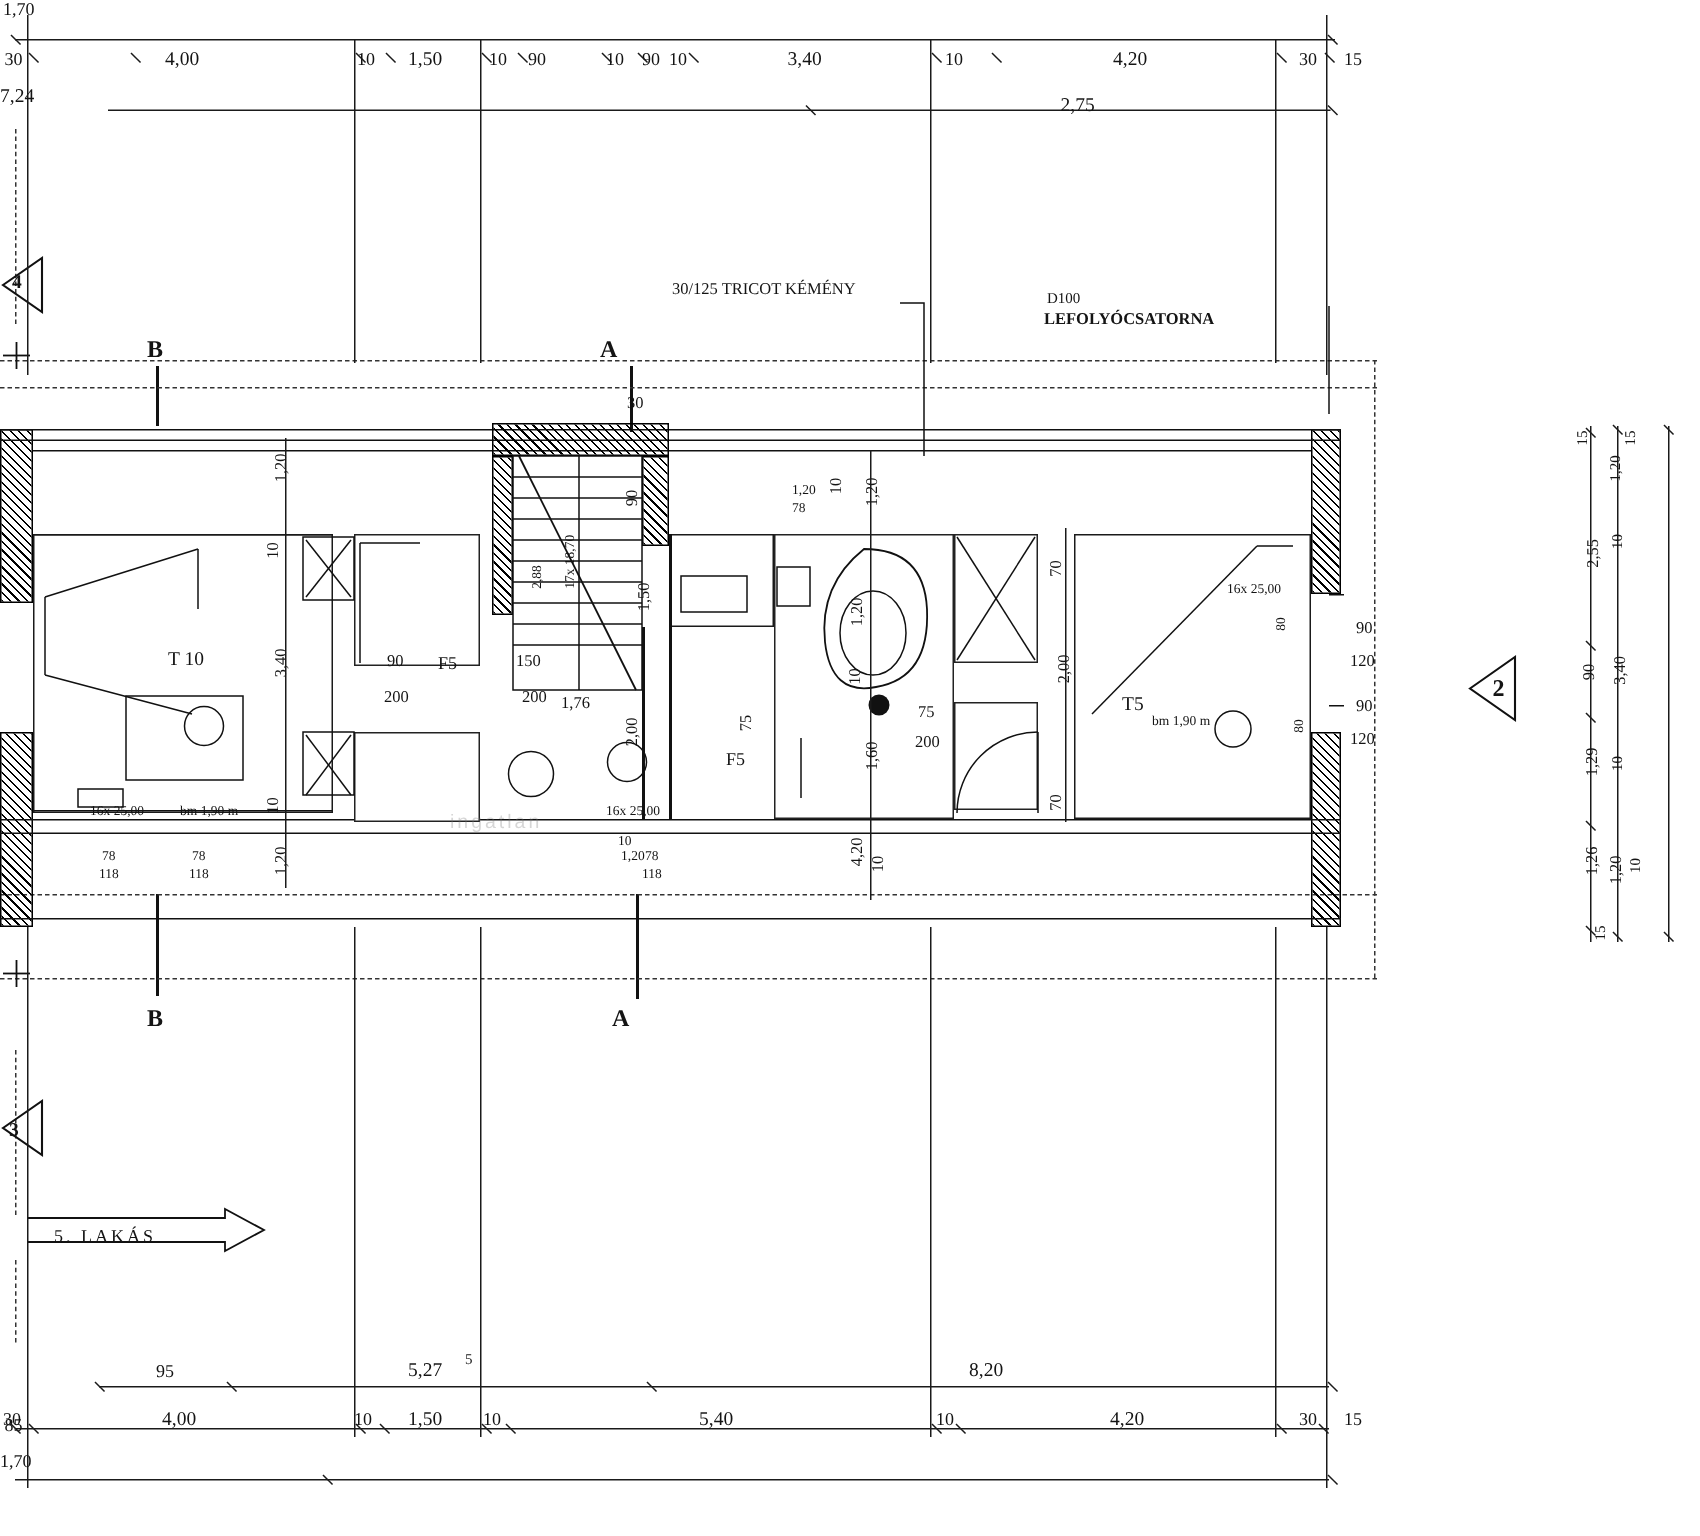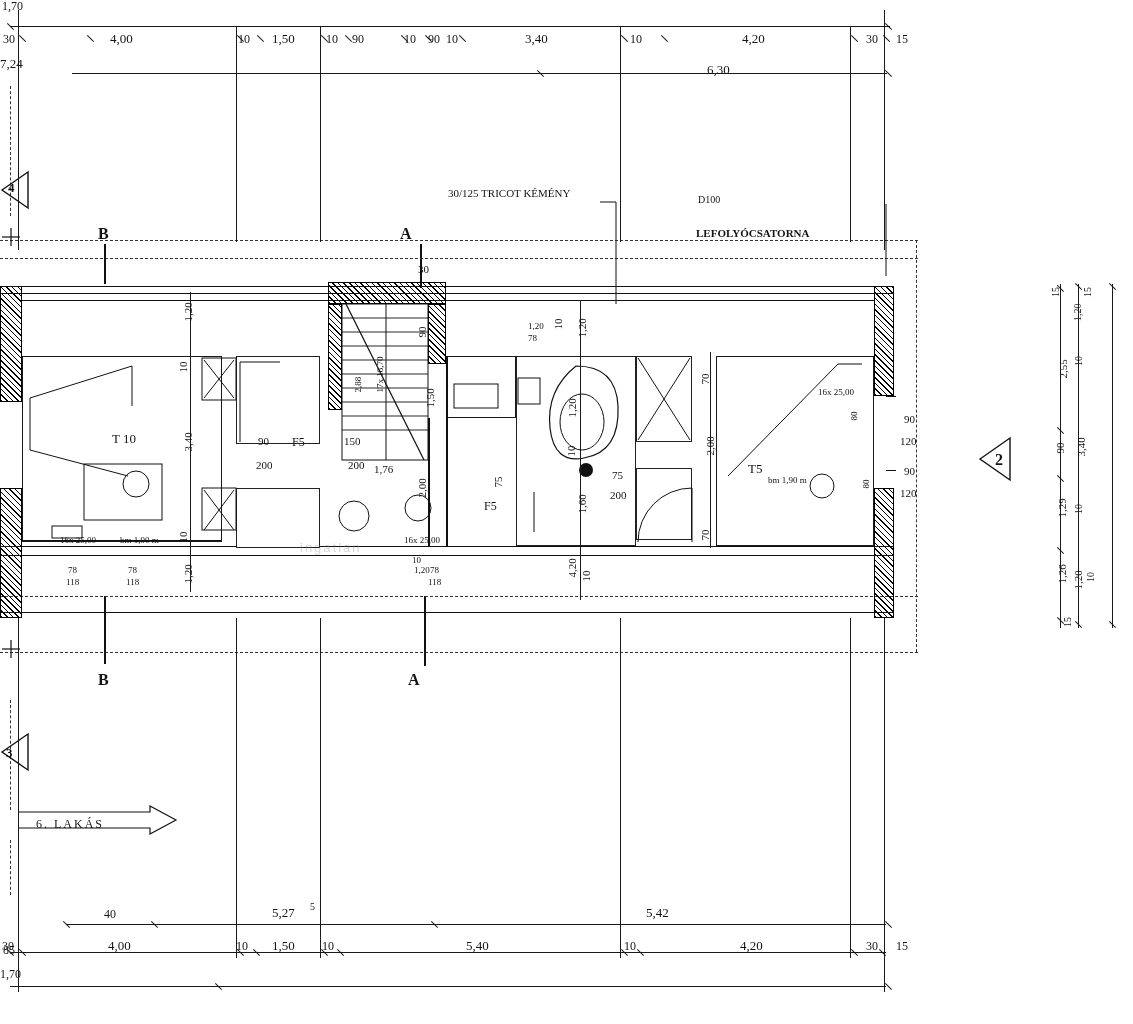--- a/index.html
+++ b/index.html
@@ -130,21 +130,21 @@
   <div class="txt t13" style="left:525px; top:32px;">3,40</div>
   <div class="txt t12" style="left:630px; top:33px;">10</div>
   <div class="txt t13" style="left:742px; top:32px;">4,20</div>
   <div class="txt t12" style="left:866px; top:33px;">30</div>
   <div class="txt t12" style="left:896px; top:33px;">15</div>
 
   <div class="txt t13" style="left:0px; top:57px;">7,24</div>
   <div class="dimline" style="left:72px; top:73px; width:815px;"></div>
   <div class="tick" style="left:536px; top:73px;"></div>
   <div class="tick" style="left:884px; top:73px;"></div>
-  <div class="txt t13" style="left:707px; top:63px;">6,30</div>
+  <div class="txt t13" style="left:707px; top:63px;">2,75</div>
 
   <div class="dashv" style="left:10px; top:86px; height:130px;"></div>
   <div class="dashv" style="left:10px; top:700px; height:110px;"></div>
   <div class="dashv" style="left:10px; top:840px; height:55px;"></div>
 
   <svg class="abs" style="left:0px; top:168px;" width="36" height="44">
     <polygon points="2,22 28,4 28,40" fill="none" stroke="#111" stroke-width="1.4"></polygon>
   </svg>
   <div class="txt t13 bold" style="left:8px; top:181px;">4</div>
 
@@ -182,21 +182,21 @@
     <line x1="9" y1="0" x2="9" y2="18" stroke="#111" stroke-width="1.2"></line>
     <line x1="0" y1="9" x2="18" y2="9" stroke="#111" stroke-width="1.2"></line>
   </svg>
 
   <div class="txt t11" style="left:448px; top:188px;">30/125 TRICOT KÉMÉNY</div>
   <svg class="abs" style="left:430px; top:196px;" width="200" height="110">
     <polyline points="170,6 186,6 186,108" fill="none" stroke="#111" stroke-width="1"></polyline>
   </svg>
 
   <div class="txt t10" style="left:698px; top:195px;">D100</div>
-  <div class="txt t11 bold" style="left:696px; top:208px;margin-top:20px;">LEFOLYÓCSATORNA</div>
+  <div class="txt t11 bold" style="left:696px; top:208px;">LEFOLYÓCSATORNA</div>
   <svg class="abs" style="left:690px; top:204px;" width="220" height="80">
     <polyline points="196,0 196,72" fill="none" stroke="#111" stroke-width="1"></polyline>
   </svg>
 
   <div class="wall" style="left:0px; top:286px; width:22px; height:116px;"></div>
   <div class="wall" style="left:0px; top:488px; width:22px; height:130px;"></div>
 
   <div class="wall" style="left:874px; top:286px; width:20px; height:110px;"></div>
   <div class="wall" style="left:874px; top:488px; width:20px; height:130px;"></div>
 
@@ -385,32 +385,32 @@
   <div class="tick" style="left:1056px; top:550px;"></div>
   <div class="tick" style="left:1056px; top:620px;"></div>
   <div class="tick" style="left:1074px; top:286px;"></div>
   <div class="tick" style="left:1074px; top:624px;"></div>
   <div class="tick" style="left:1108px; top:286px;"></div>
   <div class="tick" style="left:1108px; top:624px;"></div>
 
   <svg class="abs" style="left:18px; top:806px;" width="160" height="34">
     <polyline points="0,6 132,6 132,0 158,14 132,28 132,22 0,22" fill="none" stroke="#111" stroke-width="1.2"></polyline>
   </svg>
-  <div class="txt t12" style="left:36px; top:818px; letter-spacing:2px;">6. LAKÁS</div>
+  <div class="txt t12" style="left:36px; top:818px; letter-spacing:2px;">5. LAKÁS</div>
 
   <div class="txt t12" style="left:3px; top:908px;margin-top:36px;">85</div>
   <div class="dimline" style="left:66px; top:924px; width:820px;"></div>
   <div class="tick" style="left:62px; top:924px;"></div>
   <div class="tick" style="left:150px; top:924px;"></div>
   <div class="tick" style="left:430px; top:924px;"></div>
   <div class="tick" style="left:884px; top:924px;"></div>
-  <div class="txt t12" style="left:104px; top:908px;">40</div>
+  <div class="txt t12" style="left:104px; top:908px;">95</div>
   <div class="txt t13" style="left:272px; top:906px;">5,27</div>
   <div class="txt t10" style="left:310px; top:902px;">5</div>
-  <div class="txt t13" style="left:646px; top:906px;">5,42</div>
+  <div class="txt t13" style="left:646px; top:906px;">8,20</div>
 
   <div class="dimline" style="left:10px; top:952px; width:876px;"></div>
   <div class="tick" style="left:6px; top:952px;"></div>
   <div class="tick" style="left:18px; top:952px;"></div>
   <div class="tick" style="left:236px; top:952px;"></div>
   <div class="tick" style="left:252px; top:952px;"></div>
   <div class="tick" style="left:320px; top:952px;"></div>
   <div class="tick" style="left:336px; top:952px;"></div>
   <div class="tick" style="left:620px; top:952px;"></div>
   <div class="tick" style="left:636px; top:952px;"></div>

